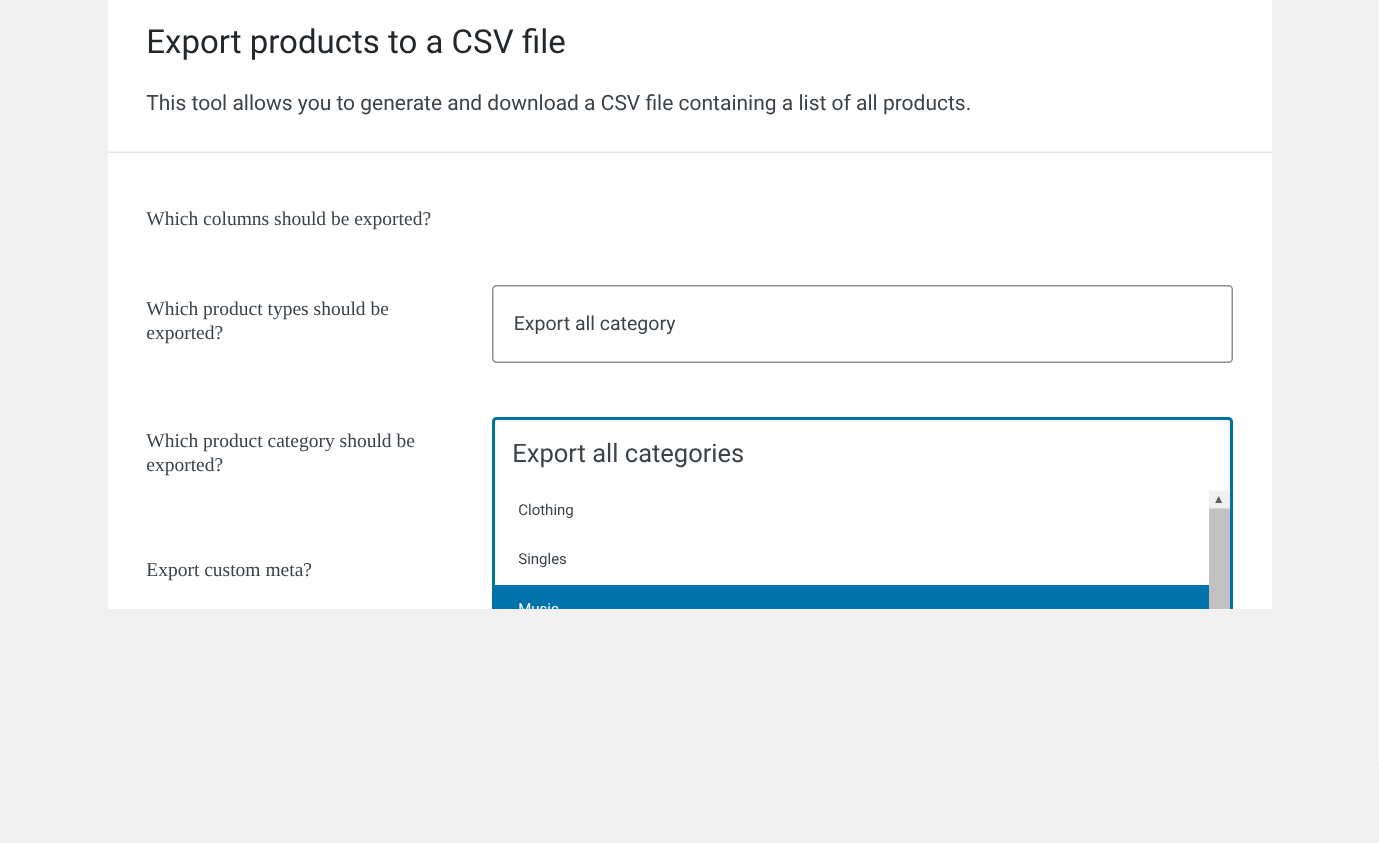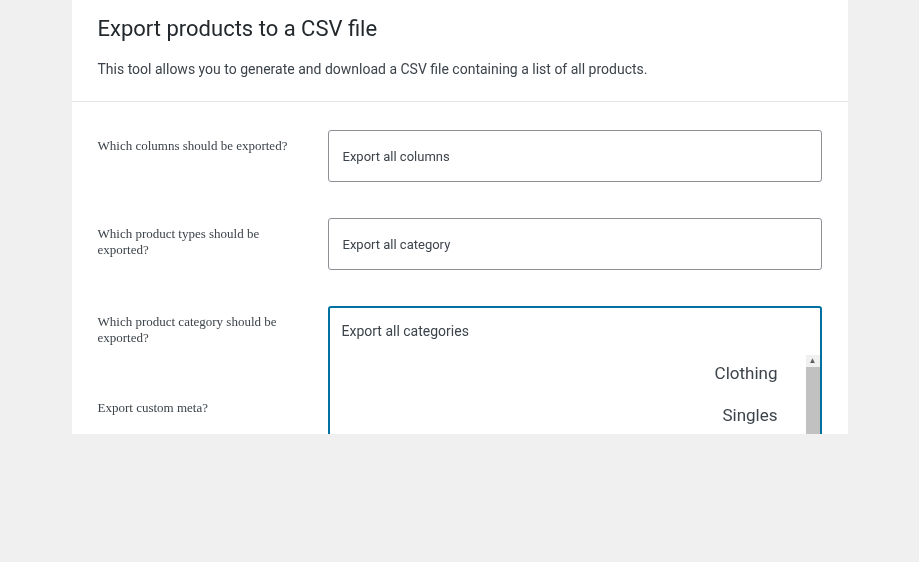--- a/index.html
+++ b/index.html
@@ -69,44 +69,43 @@
     width: 100%;
     border: 2px solid #0071a1;
     border-radius: 3px;
     background: #fff;
   }
   .select-open .sel-top {
     height: 46px;
     padding: 0 12px;
     display: flex;
     align-items: center;
-    font-size: 14px;
+    font-size: 17px;
     color: #3c434a;
     cursor: pointer;
   }
   .dropdown {
     position: absolute;
     top: 46px;
     left: 0;
     right: 0;
     background: #fff;
     border: 2px solid #0071a1;
     border-top: none;
     z-index: 10;
   }
   .dd-inner {
     position: relative;
     padding-right: 14px;
   }
   .dd-option {
-    padding: 11px 28px;
-    font-size: 17px;
+    padding: 11px 16px;
+    font-size: 10px;
     color: #3c434a;
     cursor: pointer;
-    text-align: right;
   }
   .dd-option.highlight {
     background: #0073aa;
     color: #fff;
   }
   .scroll-track {
     position: absolute;
     right: 0;
     top: 3px;
     bottom: 3px;
@@ -140,25 +139,20 @@
 <div class="panel">
   <div class="panel-header">
     <h1>Export products to a CSV file</h1>
     <p>This tool allows you to generate and download a CSV file containing a list of all products.</p>
   </div>
 
   <div class="form-body">
 
     <div class="form-row">
       <div class="form-label">Which columns should be exported?</div>
-      <div class="form-control">
-        <div class="select-closed">
-          <span>Export all columns</span>
-        </div>
-      </div>
     </div>
 
     <div class="form-row">
       <div class="form-label">Which product types should be exported?</div>
       <div class="form-control">
         <div class="select-closed">
           <span>Export all category</span>
         </div>
       </div>
     </div>

